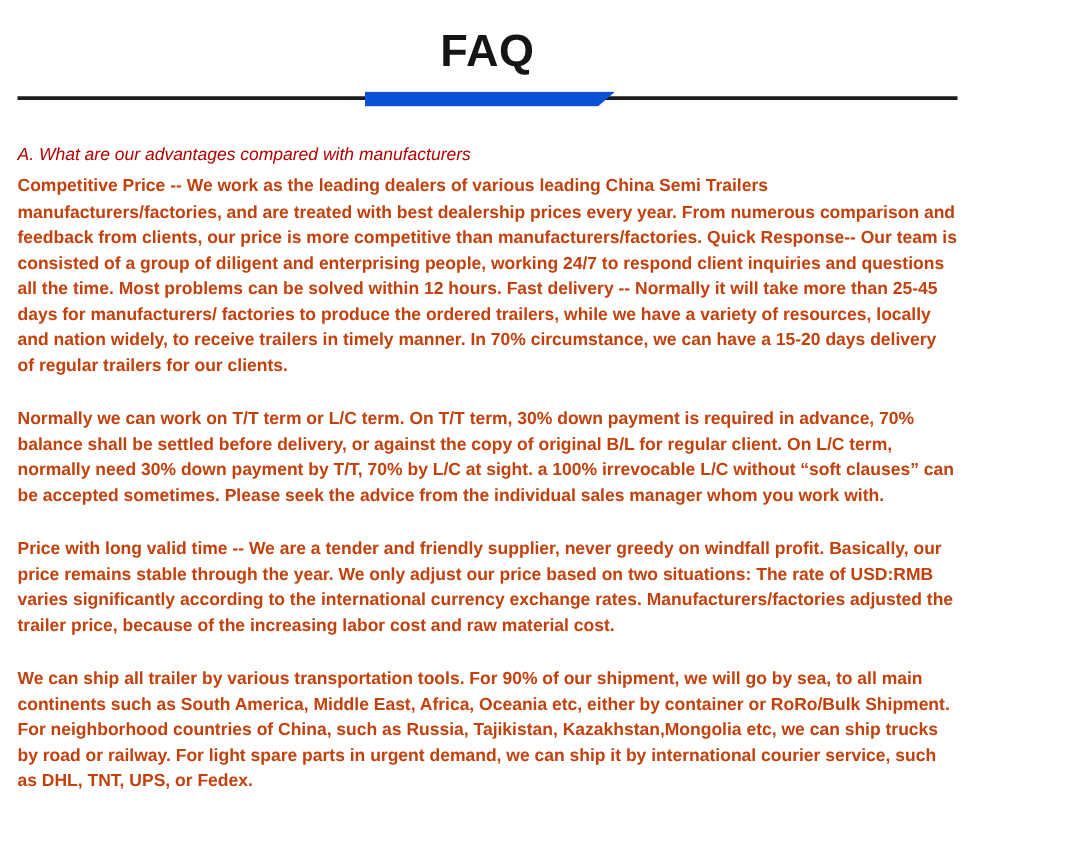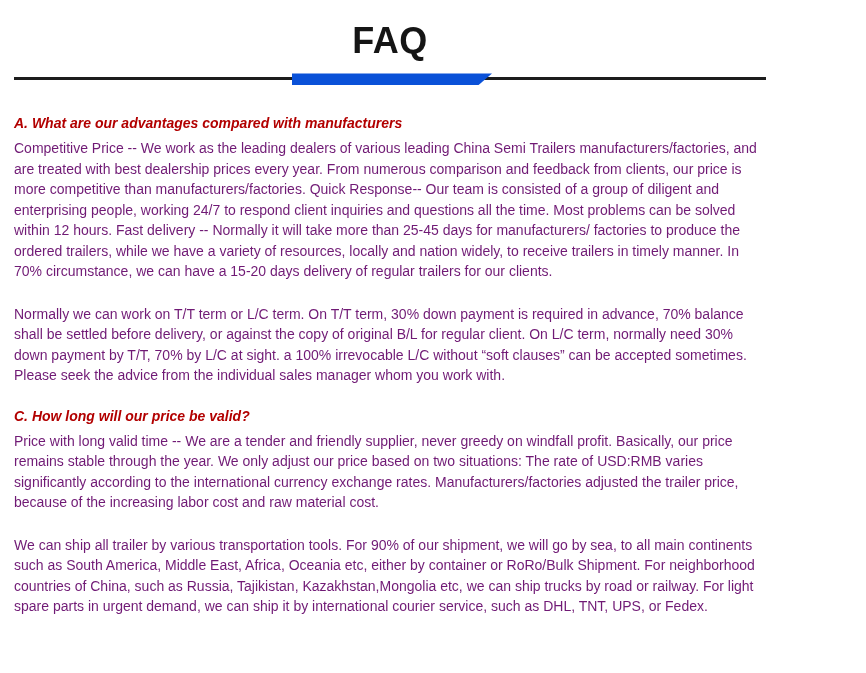--- a/index.html
+++ b/index.html
@@ -55,31 +55,32 @@
   }
   .faq-sections {
     margin-top: 30px;
     width: 752px;
   }
   .faq-section {
     margin-bottom: 22px;
   }
   .faq-heading {
     font-size: 14px;
-    font-weight: bold;
+    font-weight: normal;
     font-style: italic;
     color: #b20000;
     line-height: 16px;
     margin-bottom: 7px;
   }
   .faq-body {
     font-size: 14px;
-    color: #701a75;
+    color: #c2410c;
     line-height: 20.5px;
     text-align: left;
+    font-weight: bold;
   }
 </style>
 </head>
 <body>
 
 <div class="page">
 
   <h1 class="faq-title">FAQ</h1>
 
   <div class="divider">
@@ -92,21 +93,20 @@
     <section class="faq-section">
       <h2 class="faq-heading">A. What are our advantages compared with manufacturers</h2>
       <p class="faq-body">Competitive Price -- We work as the leading dealers of various leading China Semi Trailers manufacturers/factories, and are treated with best dealership prices every year. From numerous comparison and feedback from clients, our price is more competitive than manufacturers/factories. Quick Response-- Our team is consisted of a group of diligent and enterprising people, working 24/7 to respond client inquiries and questions all the time. Most problems can be solved within 12 hours. Fast delivery -- Normally it will take more than 25-45 days for manufacturers/ factories to produce the ordered trailers, while we have a variety of resources, locally and nation widely, to receive trailers in timely manner. In 70% circumstance, we can have a 15-20 days delivery of regular trailers for our clients.</p>
     </section>
 
     <section class="faq-section">
       <p class="faq-body">Normally we can work on T/T term or L/C term. On T/T term, 30% down payment is required in advance, 70% balance shall be settled before delivery, or against the copy of original B/L for regular client. On L/C term, normally need 30% down payment by T/T, 70% by L/C at sight. a 100% irrevocable L/C without “soft clauses” can be accepted sometimes. Please seek the advice from the individual sales manager whom you work with.</p>
     </section>
 
     <section class="faq-section">
-      <h2 class="faq-heading">C. How long will our price be valid?</h2>
       <p class="faq-body">Price with long valid time -- We are a tender and friendly supplier, never greedy on windfall profit. Basically, our price remains stable through the year. We only adjust our price based on two situations: The rate of USD:RMB varies significantly according to the international currency exchange rates. Manufacturers/factories adjusted the trailer price, because of the increasing labor cost and raw material cost.</p>
     </section>
 
     <section class="faq-section">
       <p class="faq-body">We can ship all trailer by various transportation tools. For 90% of our shipment, we will go by sea, to all main continents such as South America, Middle East, Africa, Oceania etc, either by container or RoRo/Bulk Shipment. For neighborhood countries of China, such as Russia, Tajikistan, Kazakhstan,Mongolia etc, we can ship trucks by road or railway. For light spare parts in urgent demand, we can ship it by international courier service, such as DHL, TNT, UPS, or Fedex.</p>
     </section>
 
   </div>
 
 </div>

